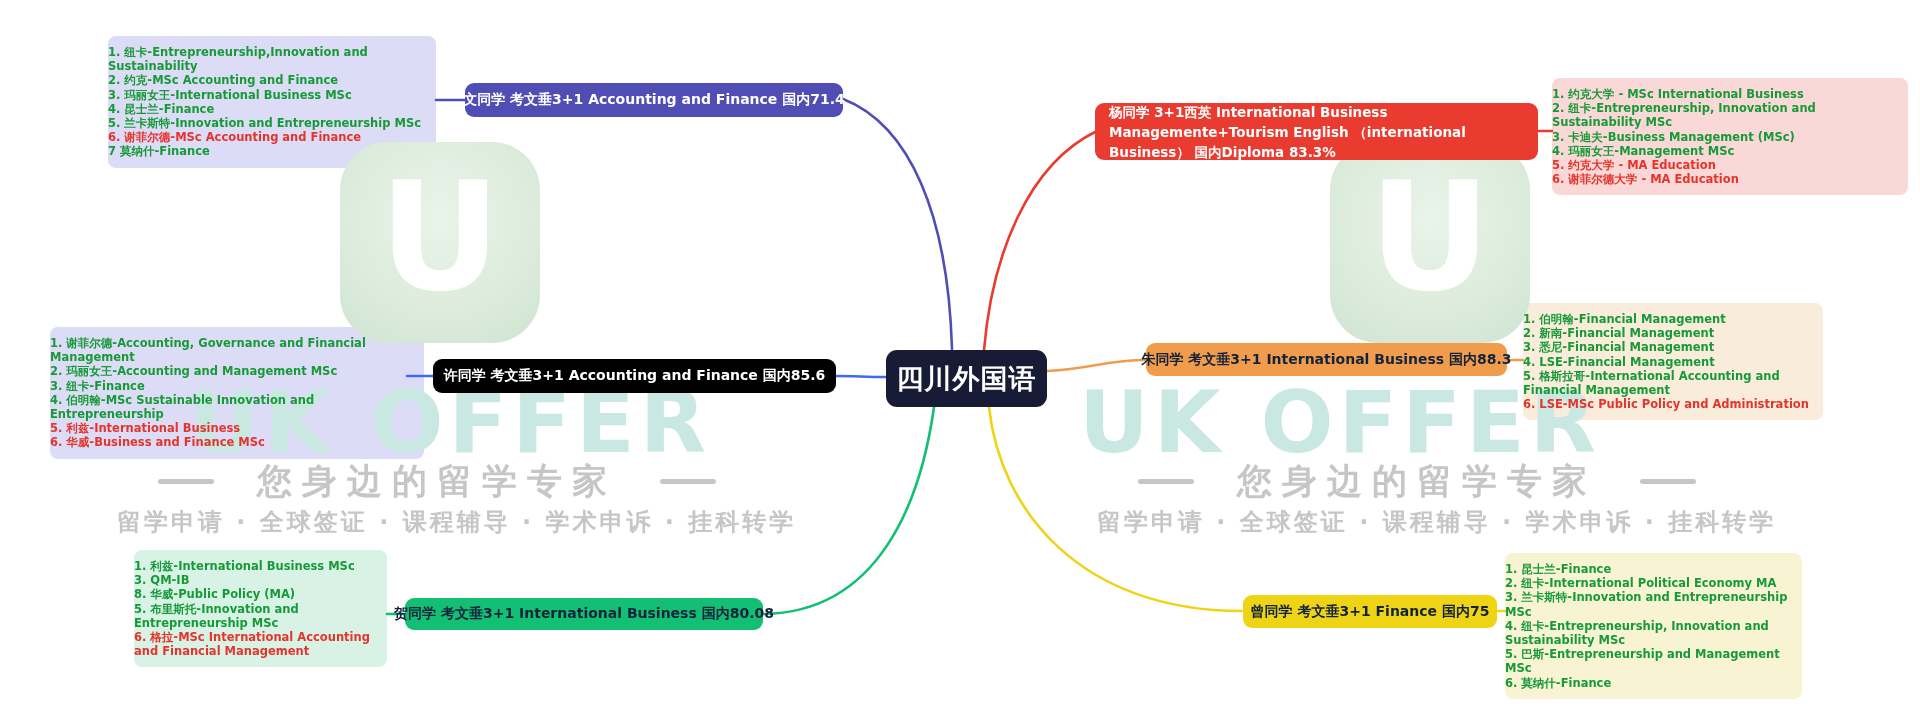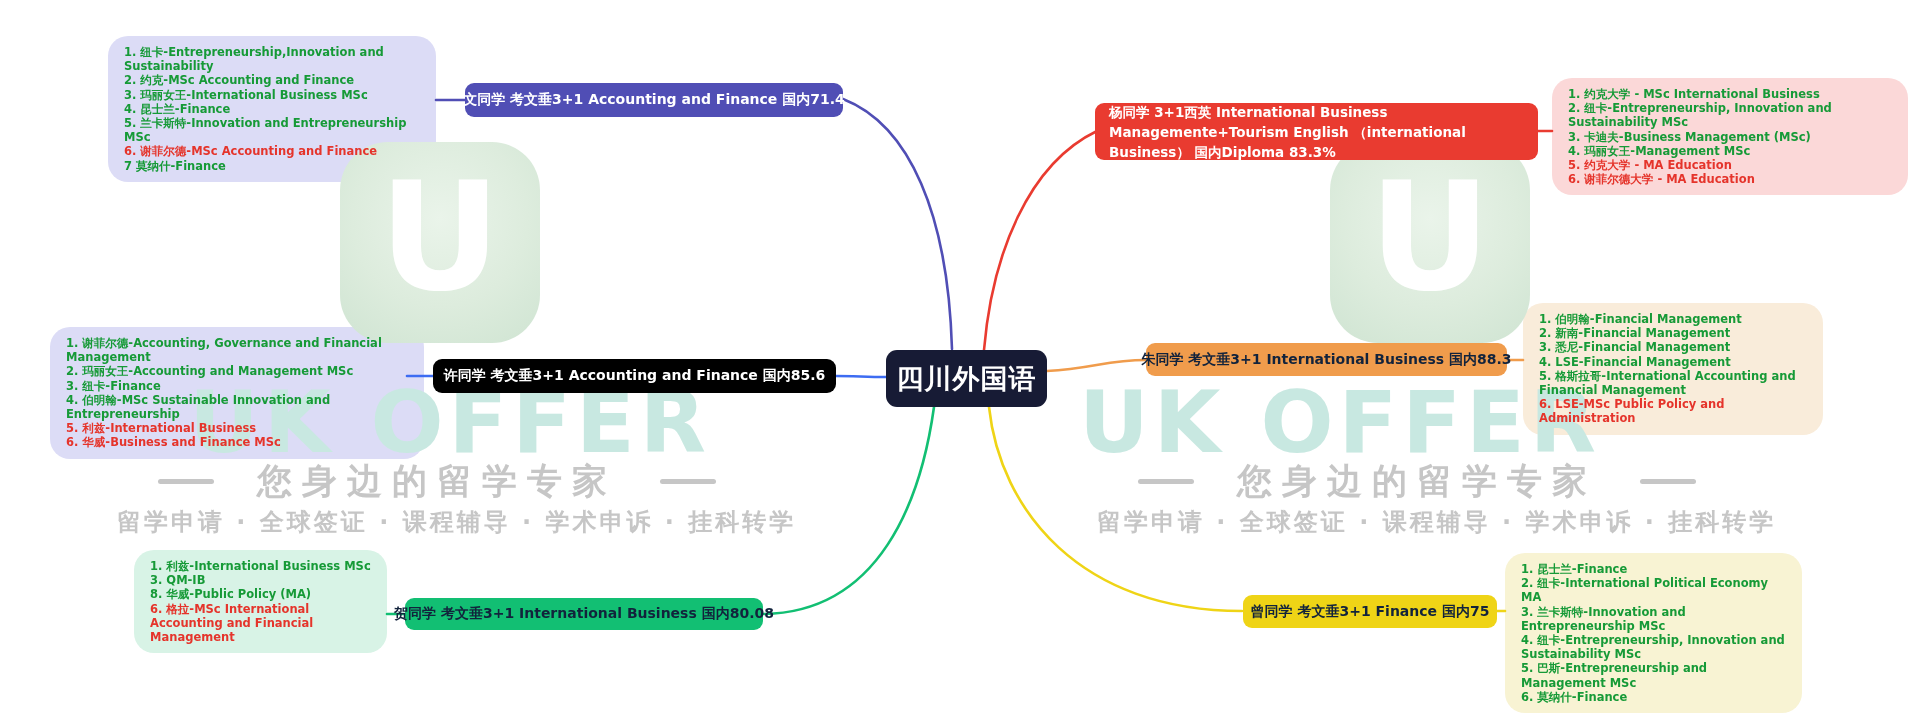--- a/index.html
+++ b/index.html
@@ -1,20 +1,20 @@
 <!DOCTYPE html>
 <html><head>
 <meta charset="utf-8">
 <style>
   html,body{margin:0;padding:0;background:#ffffff;}
   body{width:1920px;height:718px;position:relative;overflow:hidden;
        font-family:"DejaVu Sans","Liberation Sans",sans-serif;}
 
   
-  .offer-list{position:absolute;border-radius:20px;padding:9px 16px;box-sizing:border-box;}
+  .offer-list{position:absolute;border-radius:8px;padding:9px 0;box-sizing:border-box;}
   .offer-item{position:relative;z-index:6;font-size:11.5px;line-height:14.2px;font-weight:700;}
 
   
   .node{position:absolute;z-index:6;border-radius:9px;display:flex;align-items:center;
         justify-content:center;font-size:14px;font-weight:700;box-sizing:border-box;
         white-space:nowrap;}
   .node.multiline{white-space:normal;justify-content:flex-start;text-align:left;
         padding:16px 14px;font-size:13.5px;line-height:20px;}
   .center-node{position:absolute;z-index:7;border-radius:11px;display:flex;align-items:center;
         justify-content:center;font-size:27px;font-weight:800;letter-spacing:1px;}
@@ -54,20 +54,21 @@
     <div class="offer-item" style="color: rgb(22, 154, 55);">2. 玛丽女王-Accounting and Management MSc</div>
     <div class="offer-item" style="color: rgb(22, 154, 55);">3. 纽卡-Finance</div>
     <div class="offer-item" style="color: rgb(22, 154, 55);">4. 伯明翰-MSc Sustainable Innovation and Entrepreneurship</div>
     <div class="offer-item" style="color: rgb(229, 52, 43);">5. 利兹-International Business</div>
     <div class="offer-item" style="color: rgb(229, 52, 43);">6. 华威-Business and Finance MSc</div>
   </div>
 <div class="offer-list" style="left: 134px; top: 550px; width: 253px; background: rgb(216, 243, 230);">
     <div class="offer-item" style="color: rgb(22, 154, 55);">1. 利兹-International Business MSc</div>
     <div class="offer-item" style="color: rgb(22, 154, 55);">3. QM-IB</div>
     <div class="offer-item" style="color: rgb(22, 154, 55);">8. 华威-Public Policy (MA)</div>
+    <div class="offer-item" style="color: rgb(22, 154, 55);">5. 布里斯托-Innovation and Entrepreneurship MSc</div>
     <div class="offer-item" style="color: rgb(229, 52, 43);">6. 格拉-MSc International Accounting and Financial Management</div>
   </div>
 <div class="offer-list" style="left: 1552px; top: 78px; width: 356px; background: rgb(251, 216, 216);">
     <div class="offer-item" style="color: rgb(22, 154, 55);">1. 约克大学 - MSc International Business</div>
     <div class="offer-item" style="color: rgb(22, 154, 55);">2. 纽卡-Entrepreneurship, Innovation and Sustainability MSc</div>
     <div class="offer-item" style="color: rgb(22, 154, 55);">3. 卡迪夫-Business Management (MSc)</div>
     <div class="offer-item" style="color: rgb(22, 154, 55);">4. 玛丽女王-Management MSc</div>
     <div class="offer-item" style="color: rgb(229, 52, 43);">5. 约克大学 - MA Education</div>
     <div class="offer-item" style="color: rgb(229, 52, 43);">6. 谢菲尔德大学 - MA Education</div>
   </div>

